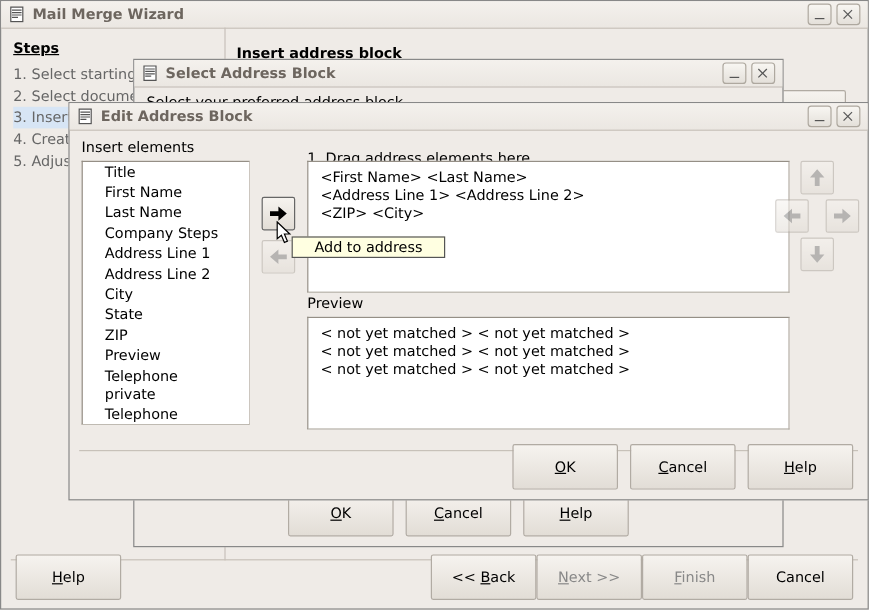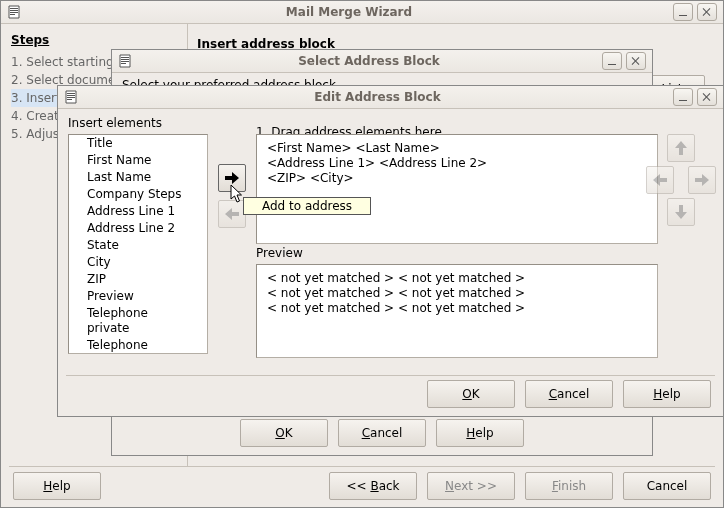--- a/index.html
+++ b/index.html
@@ -1,27 +1,27 @@
 <!DOCTYPE html>
 <html><head>
 <meta charset="utf-8">
 <style>
 html,body{margin:0;padding:0;width:724px;height:508px;font-family:"DejaVu Sans","Liberation Sans",Arial,sans-serif;font-size:12px;color:#000;background:#efebe7;overflow:hidden}
 .window{position:absolute;background:#efebe7;border:1px solid #888}
 .titlebar{height:22px;display:flex;align-items:center;background:linear-gradient(#f4f1ed,#ebe7e2);border-bottom:1px solid #c7c1b9;position:relative}
 .titlebar .appicon{width:14px;height:14px;margin:0 6px;display:flex;align-items:center;justify-content:center}
-.titlebar .ttl{flex:1;text-align:center;font-weight:bold;color:#6d665f}
+.titlebar .ttl{flex:1;text-align:left;font-weight:bold;color:#6d665f}
 .titlebar .wbtn{width:18px;height:16px;margin:0 2px;border:1px solid #aea89f;background:linear-gradient(#f8f6f2,#e4e0da);border-radius:3px;display:flex;align-items:center;justify-content:center;cursor:pointer}
 .titlebar .wbtns{display:flex;margin-right:4px}
 .titlebar .min-line{width:8px;height:1px;background:#555;margin-top:6px}
 .titlebar .x-icon{position:relative;width:10px;height:10px}
 .titlebar .x-icon::before,.titlebar .x-icon::after{content:"";position:absolute;left:4px;top:0;width:1px;height:10px;background:#555}
 .titlebar .x-icon::before{transform:rotate(45deg)}
 .titlebar .x-icon::after{transform:rotate(-45deg)}
-.btn{height:28px;min-width:88px;padding:0 10px;border:1px solid #b1aba3;background:linear-gradient(#f6f3ef,#e2ddd6);font-family:inherit;font-size:12px;cursor:pointer;border-radius:2px}
+.btn{height:38px;min-width:88px;padding:0 10px;border:1px solid #b1aba3;background:linear-gradient(#f6f3ef,#e2ddd6);font-family:inherit;font-size:12px;cursor:pointer;border-radius:2px}
 .btn .u{text-decoration:underline}
 .btn-row{display:flex;justify-content:flex-end;gap:10px;padding:8px 12px}
 .hr{height:1px;background:#c7c1b9;margin:0}
 .sunken{border:1px solid #b4aea5;border-top-color:#958f86;border-left-color:#958f86;background:#fff}
 .steps-head{font-weight:bold;text-decoration:underline;padding-bottom:6px}
 .step-item{padding:2px 0;color:#666}
 .step-item.selected{background:#d7e5f5}
 .arrow-btn{width:26px;height:26px;border:1px solid #b1aba3;background:linear-gradient(#f6f3ef,#e2ddd6);border-radius:2px;display:flex;align-items:center;justify-content:center;cursor:pointer}
 .arrow-btn.disabled{opacity:.55;cursor:default}
 .listbox{overflow:auto}
@@ -63,21 +63,21 @@
   </div>
   <div style="position:absolute;left:186px;top:22px;width:1px;height:444px;background:#c7c1b9"></div>
   <div style="position:absolute;left:196px;top:36px;font-weight:bold">Insert address block</div>
   <button class="btn" style="position:absolute;right:18px;top:74px"><span>Select Address List...</span></button>
 
   <div class="hr" style="position:absolute;left:8px;right:8px;bottom:40px"></div>
   <div style="position:absolute;left:0;right:0;bottom:0;display:flex;align-items:center;padding:7px 12px">
     <button class="btn"><span class="u">H</span><span>elp</span></button>
     <button class="btn hidden-actual" style="visibility:hidden"></button>
     <div style="flex:1"></div>
-    <div style="display:flex;gap:10px">
+    <div style="display:flex;">
       <button class="btn">&lt;&lt; <span class="u">B</span>ack</button>
       <button class="btn" style="color:#888"><span class="u">N</span>ext &gt;&gt;</button>
       <button class="btn" style="color:#888"><span class="u">F</span>inish</button>
       <button class="btn"><span>Cancel</span></button>
     </div>
   </div>
 </div>
 
 <div class="window" style="left:111px;top:49px;width:540px;height:405px">
   <div class="titlebar">
@@ -127,22 +127,22 @@
   </div>
 
   <div style="position:absolute;left:10px;top:30px">Insert elements</div>
   <div class="sunken listbox" id="element-list" style="position:absolute;left:10px;top:48px;width:138px;height:218px">
       <div>Title</div>
       <div>First Name</div>
       <div>Last Name</div>
       <div>Company Steps</div>
       <div>Address Line 1</div>
       <div>Address Line 2</div>
+      <div>City</div>
       <div>State</div>
-      <div>City</div>
       <div>ZIP</div>
       <div>Preview</div>
       <div>Telephone private</div>
       <div>Telephone business</div>
       <div>E-mail Address</div>
     </div>
 
   <div style="position:absolute;left:160px;top:78px">
     <div class="arrow-btn" style="border-color:#666">
       <svg width="16" height="14" viewBox="0 0 16 14">

